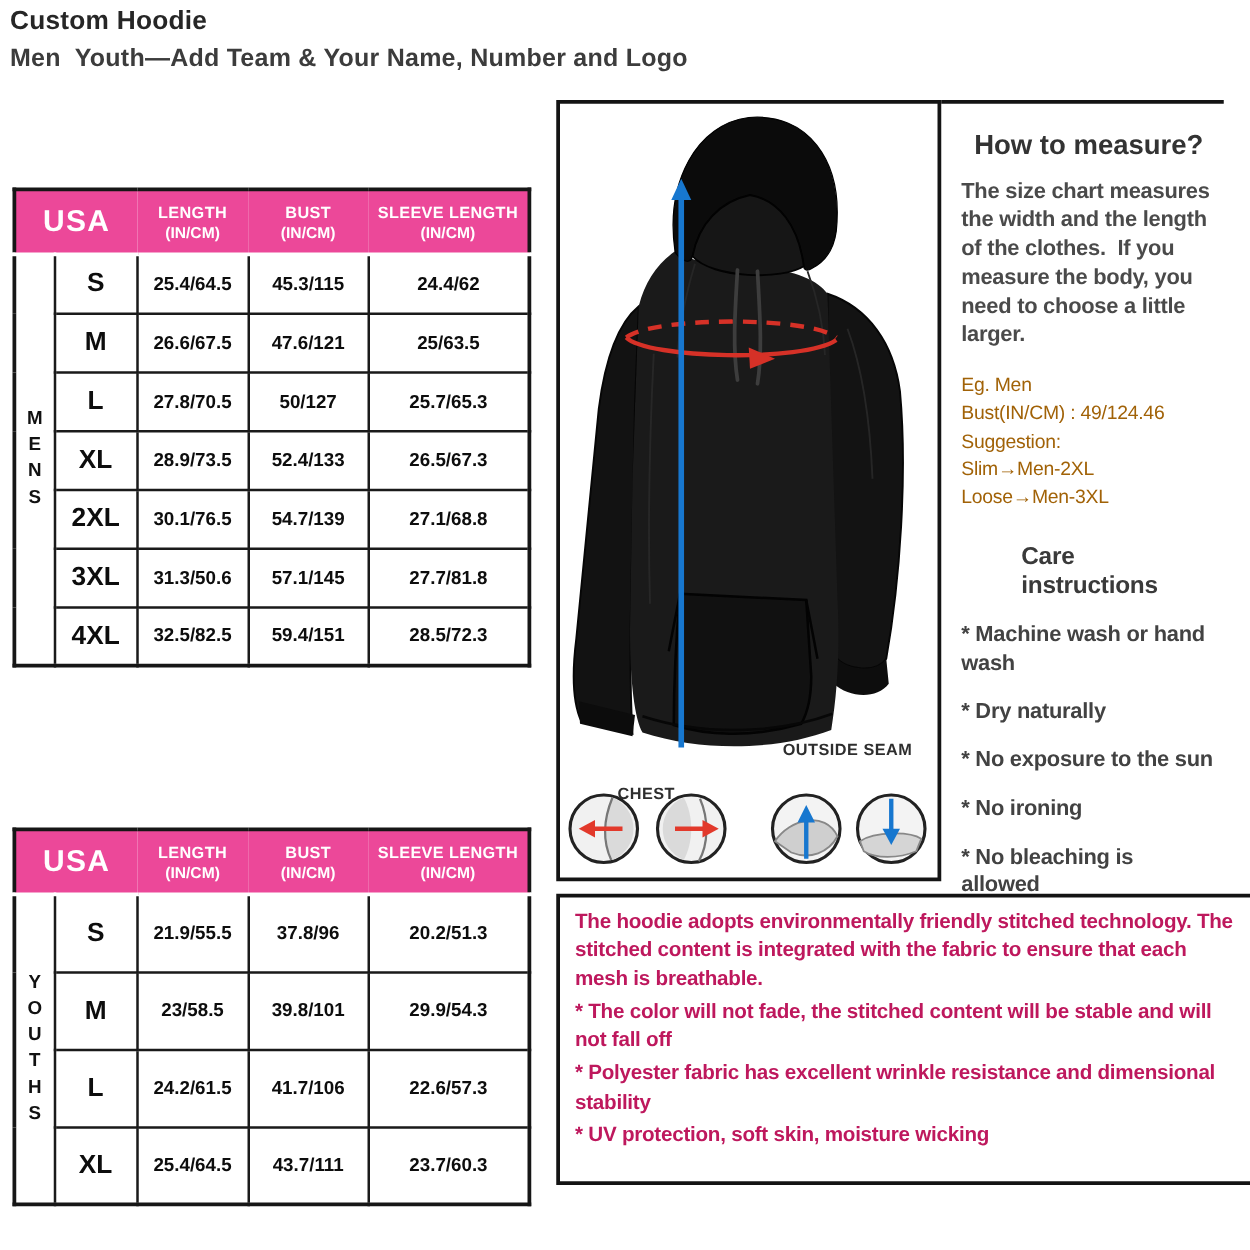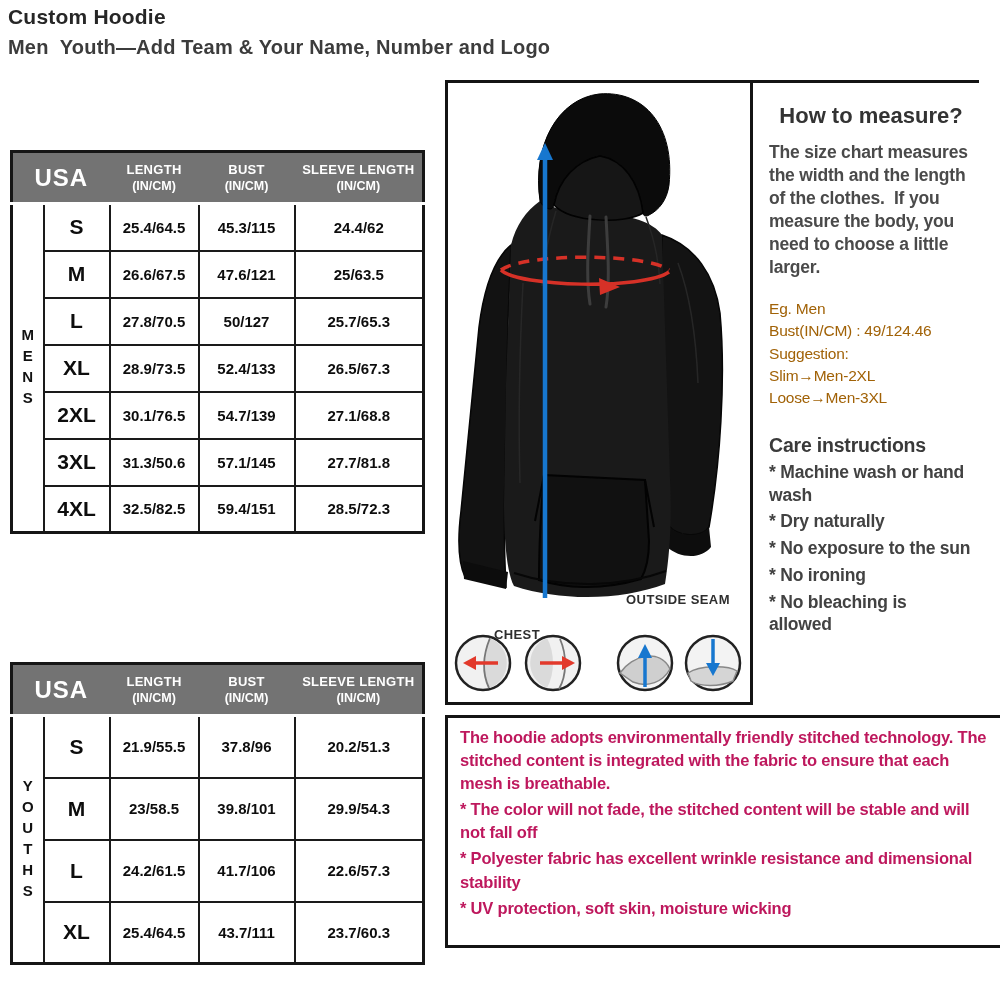--- a/index.html
+++ b/index.html
@@ -9,21 +9,21 @@
 
   
   .title { position:absolute; left:8px; top:5px; font-size:21px; font-weight:bold; color:#262626; letter-spacing:0.2px; }
   .subtitle { position:absolute; left:8px; top:36px; font-size:20px; font-weight:bold; color:#3c3c3c; white-space:pre-wrap; letter-spacing:0.2px; }
 
   
   .size-table { position:absolute; border-collapse:collapse; table-layout:fixed; width:412px;
                 border:3px solid #161616; background:#fff; }
   .size-table.mens { left:10px; top:150px; }
   .size-table.youths { left:10px; top:662px; }
-  .size-table thead th { background:#737373; color:#fff; font-weight:bold;
+  .size-table thead th { background:#ec4899; color:#fff; font-weight:bold;
                          border-left:none; border-right:none; border-bottom:3px solid #fff;
                          height:52px; vertical-align:middle; text-align:center; }
   .size-table thead th.usa { font-size:24px; letter-spacing:1px; }
   .size-table thead th .lbl { display:block; font-size:13px; letter-spacing:0.3px; }
   .size-table thead th .sub { display:block; font-size:12.5px; margin-top:2px; }
   .size-table td { border:2px solid #1a1a1a; text-align:center; vertical-align:middle;
                    font-weight:bold; color:#0d0d0d; font-size:15px; }
   .size-table.mens tbody td { height:47px; }
   .size-table.youths tbody td { height:62px; }
   .size-table td.sz { font-size:21px; }
@@ -38,22 +38,22 @@
   .diag-label { position:absolute; font-size:13px; font-weight:bold; color:#2e2e2e; letter-spacing:0.4px; text-align:center; }
   .diag-label.chest { left:36px; top:544px; width:66px; }
   .diag-label.seam { left:160px; top:509px; width:140px; }
 
   
   .measure-panel { position:absolute; left:753px; top:80px; width:226px; height:625px;
                    border-top:3px solid #141414; padding:14px 6px 0 16px; }
   .mp-heading { font-size:22px; font-weight:bold; color:#333; text-align:center; margin:6px 0 12px; }
   .mp-body { font-size:17.5px; font-weight:bold; color:#4a4a4a; line-height:1.32; white-space:pre-wrap; letter-spacing:-0.2px; }
   .mp-example { margin-top:18px; font-size:15.5px; font-weight:normal; color:#a16207; line-height:1.45; letter-spacing:-0.2px; }
-  .care-heading { margin-top:24px; font-size:19.5px; font-weight:bold; color:#3a3a3a; letter-spacing:-0.2px; }
-  .care-item { font-size:17.5px; font-weight:bold; color:#424242; line-height:1.3; margin-top:4px; letter-spacing:-0.2px; }
+  .care-heading { margin-top:24px; font-size:19.5px; font-weight:bold; color:#3a3a3a; letter-spacing:-0.2px;margin-left:48px; }
+  .care-item { font-size:17.5px; font-weight:bold; color:#424242; line-height:1.3; margin-top:16px; letter-spacing:-0.2px; }
 
   
   .features-box { position:absolute; left:445px; top:715px; width:558px; height:233px;
                   border:3px solid #141414; padding:8px 10px 0 12px; }
   .features-box p { font-size:16.5px; font-weight:bold; color:#be185d; line-height:1.4;
                     letter-spacing:-0.2px; margin-bottom:3px; }
 </style>
 </head>
 <body>
 

